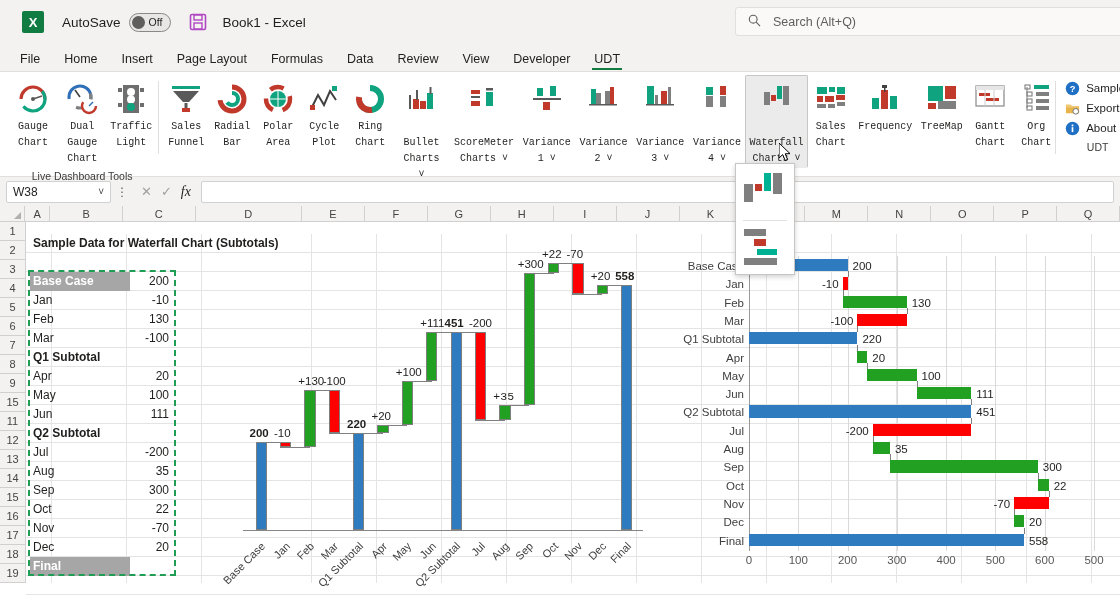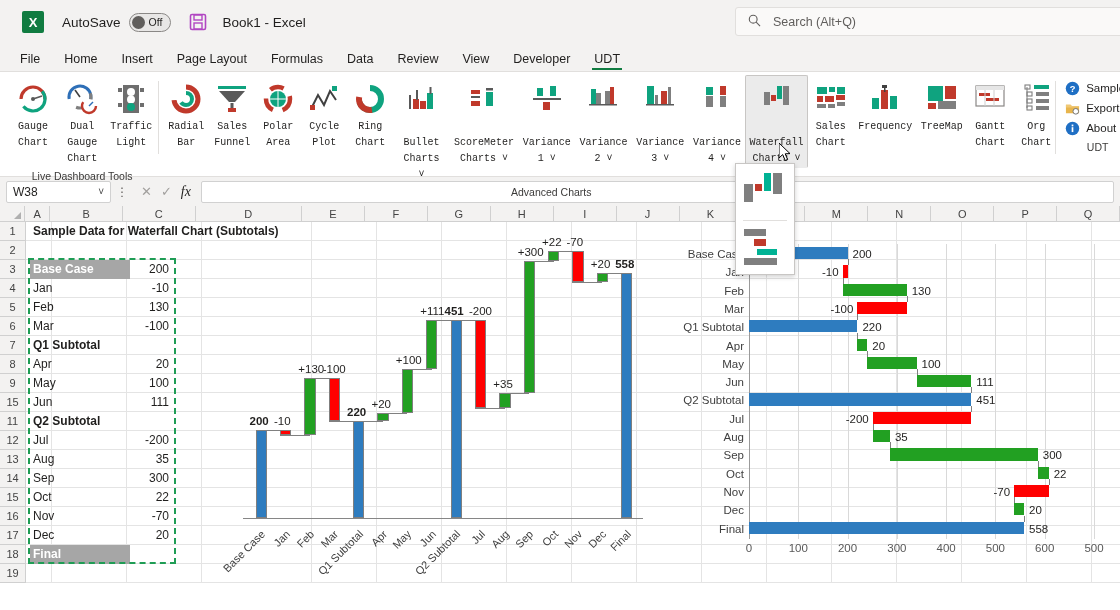--- a/index.html
+++ b/index.html
@@ -70,21 +70,21 @@
 
   
   .gridwrap{ position:relative; background:#fff; height:calc(610px - 44px - 27px - 105px - 30px); overflow:hidden;}
   .colhdr{ display:flex; height:16px; background:#f3f2f1; border-bottom:1px solid #d0d0d0;}
   .corner{ width:26px; border-right:1px solid #d0d0d0; position:relative; background:#f3f2f1;}
   .corner:after{ content:""; position:absolute; right:3px; bottom:2px; border-left:7px solid transparent; border-bottom:7px solid #b0b0b0;}
   .ch{ border-right:1px solid #d0d0d0; text-align:center; font-size:11px; color:#444; line-height:16px; background:#f3f2f1;}
   .gridbody{ display:flex; position:relative; }
   .rowhdr{ width:26px; background:#f3f2f1; border-right:1px solid #d0d0d0;}
   .rh{ height:19px; border-bottom:1px solid #d0d0d0; text-align:center; font-size:11px; color:#444; line-height:19px;}
-  .cells{ position:relative; flex:1; }
+  .cells{ position:relative; flex:1;margin-top:12px; }
   .rowline{ position:absolute; left:0; right:0; height:1px; background:#e4e4e4;}
   .collineV{ position:absolute; top:0; bottom:0; width:1px; background:#e4e4e4;}
   .cell{ position:absolute; height:19px; line-height:19px; font-size:12px; padding:0 3px; white-space:nowrap;}
   .cell.r{ text-align:right; }
   .cell.bold{ font-weight:bold; }
   .cell.shade{ background:#a6a6a6; color:#fff; font-weight:bold;}
   .marquee{ position:absolute; border:2px dashed #1f9d55; pointer-events:none;}
 
   
   .chart{ position:absolute; }
@@ -200,39 +200,39 @@
     </div>
 
     <div class="sep"></div>
 
     <div class="grp" style="flex:1;">
       <div class="grp-items">
 
         <div class="btn">
           <div class="ic">
             <svg width="34" height="34" viewBox="0 0 34 34">
-              <circle cx="17" cy="17" r="12" fill="none" stroke="#c0392b" stroke-width="5" stroke-dasharray="55 100" transform="rotate(-90 17 17)"></circle>
-              <circle cx="17" cy="17" r="6" fill="none" stroke="#0fa37f" stroke-width="4" stroke-dasharray="24 100" transform="rotate(-90 17 17)"></circle>
-            </svg>
-          </div>
-          <div class="lb">Radial
-Bar</div>
-        </div>
-
-        <div class="btn">
-          <div class="ic">
-            <svg width="34" height="34" viewBox="0 0 34 34">
               <rect x="3" y="4" width="28" height="3" fill="#0fa37f"></rect>
               <polygon points="4,9 30,9 20,20 14,20" fill="#595959"></polygon>
               <rect x="15.5" y="21" width="3" height="5" fill="#595959"></rect>
               <rect x="13" y="26" width="8" height="4" fill="#c0392b"></rect>
             </svg>
           </div>
           <div class="lb">Sales
 Funnel</div>
+        </div>
+
+        <div class="btn">
+          <div class="ic">
+            <svg width="34" height="34" viewBox="0 0 34 34">
+              <circle cx="17" cy="17" r="12" fill="none" stroke="#c0392b" stroke-width="5" stroke-dasharray="55 100" transform="rotate(-90 17 17)"></circle>
+              <circle cx="17" cy="17" r="6" fill="none" stroke="#0fa37f" stroke-width="4" stroke-dasharray="24 100" transform="rotate(-90 17 17)"></circle>
+            </svg>
+          </div>
+          <div class="lb">Radial
+Bar</div>
         </div>
 
         <div class="btn">
           <div class="ic">
             <svg width="34" height="34" viewBox="0 0 34 34">
               <circle cx="17" cy="17" r="12" fill="none" stroke="#c0392b" stroke-width="4.5" stroke-dasharray="14 10"></circle>
               <circle cx="17" cy="17" r="8" fill="#0fa37f"></circle>
               <line x1="17" y1="9" x2="17" y2="25" stroke="#fff" stroke-width="1"></line>
               <line x1="9" y1="17" x2="25" y2="17" stroke="#fff" stroke-width="1"></line>
             </svg>
@@ -444,21 +444,20 @@
               <rect x="8" y="17" width="5" height="4" fill="none" stroke="#7f7f7f" stroke-width="1.1"></rect>
               <rect x="8" y="24" width="5" height="4" fill="none" stroke="#7f7f7f" stroke-width="1.1"></rect>
               <line x1="8" y1="5" x2="8" y2="26" stroke="#7f7f7f" stroke-width="1"></line>
             </svg>
           </div>
           <div class="lb">Org
 Chart</div>
         </div>
 
       </div>
-      <div class="grp-label" style="margin-right:120px;">Advanced Charts</div>
     </div>
 
     <div class="sep" style="margin-left:-4px;"></div>
 
     <div class="grp">
       <div class="udtcol">
         <div class="udtrow">
           <span class="gl">
             <svg width="15" height="15" viewBox="0 0 16 16">
                 <circle cx="8" cy="8" r="7.2" fill="#1f6fc4"></circle>
@@ -697,21 +696,21 @@
             <div class="bar" style="left:229.58125px;top:82.14193548387098px;width:11.2125px;height:197.85806451612902px;background:#2e7cbf;border:0.5px solid #7f7f7f;"></div>
             <div class="connector" style="left:229.58125px;top:82.14193548387098px;width:29.98125px;"></div>
             <div class="dlabel b" style="left:223.58125px;top:67.14193548387098px;">451</div>
             <div class="catlabel" style="left:179.1875px;top:288px;width:58px;text-align:right;transform:rotate(-45deg);">Q2 Subtotal</div>
             <div class="bar" style="left:253.95625px;top:82.14193548387098px;width:11.2125px;height:87.74193548387095px;background:#ff0000;border:0.5px solid #7f7f7f;"></div>
             <div class="connector" style="left:253.95625px;top:169.88387096774193px;width:29.98125px;"></div>
             <div class="dlabel" style="left:247.95625px;top:67.14193548387098px;">-200</div>
             <div class="catlabel" style="left:203.5625px;top:288px;width:58px;text-align:right;transform:rotate(-45deg);">Jul</div>
             <div class="bar" style="left:278.33125px;top:154.52903225806452px;width:11.2125px;height:15.35483870967741px;background:#22a022;border:0.5px solid #7f7f7f;"></div>
             <div class="connector" style="left:278.33125px;top:154.52903225806452px;width:29.98125px;"></div>
-            <div class="dlabel" style="left:272.33125px;top:139.52903225806452px;">+35</div>
+            <div class="dlabel" style="left:272.33125px;top:139.52903225806452px;font-family:Liberation Mono, monospace;">+35</div>
             <div class="catlabel" style="left:227.9375px;top:288px;width:58px;text-align:right;transform:rotate(-45deg);">Aug</div>
             <div class="bar" style="left:302.70625px;top:22.916129032258084px;width:11.2125px;height:131.61290322580643px;background:#22a022;border:0.5px solid #7f7f7f;"></div>
             <div class="connector" style="left:302.70625px;top:22.916129032258084px;width:29.98125px;"></div>
             <div class="dlabel" style="left:296.70625px;top:7.916129032258084px;">+300</div>
             <div class="catlabel" style="left:252.3125px;top:288px;width:58px;text-align:right;transform:rotate(-45deg);">Sep</div>
             <div class="bar" style="left:327.08125px;top:13.264516129032245px;width:11.2125px;height:9.651612903225839px;background:#22a022;border:0.5px solid #7f7f7f;"></div>
             <div class="connector" style="left:327.08125px;top:13.264516129032245px;width:29.98125px;"></div>
             <div class="dlabel" style="left:321.08125px;top:-1.7354838709677551px;">+22</div>
             <div class="catlabel" style="left:276.6875px;top:288px;width:58px;text-align:right;transform:rotate(-45deg);">Oct</div>
             <div class="bar" style="left:351.45625px;top:13.264516129032245px;width:11.2125px;height:30.709677419354847px;background:#ff0000;border:0.5px solid #7f7f7f;"></div>

